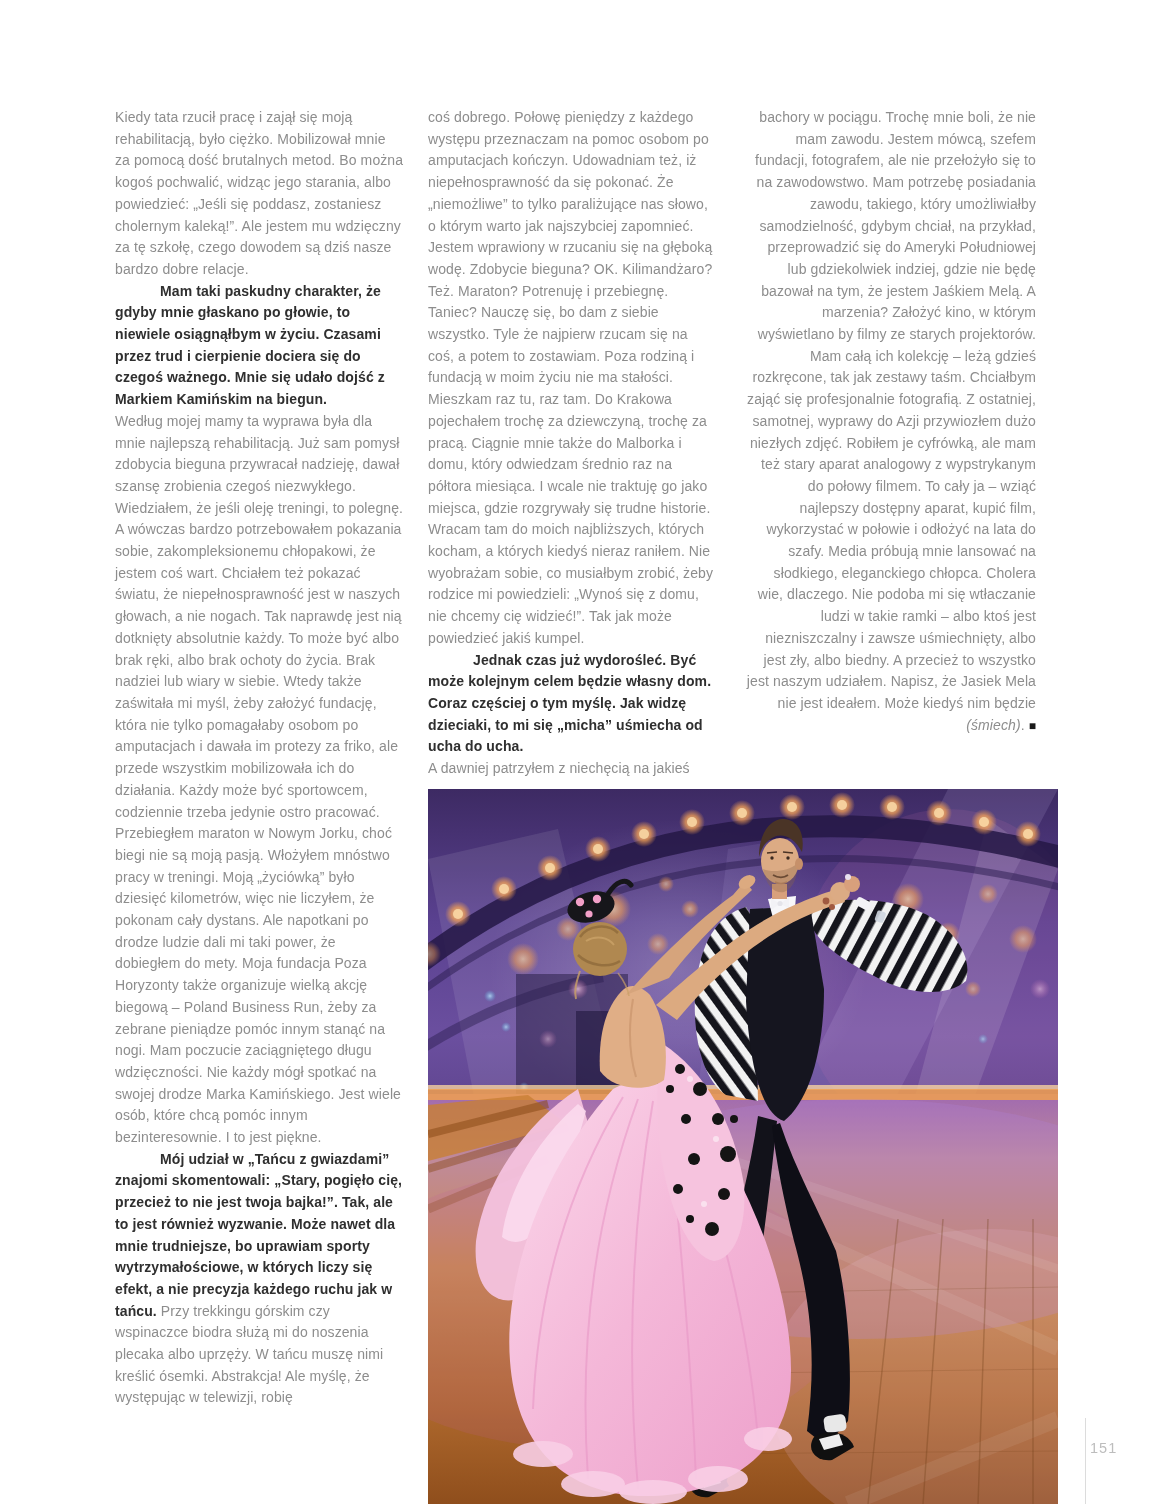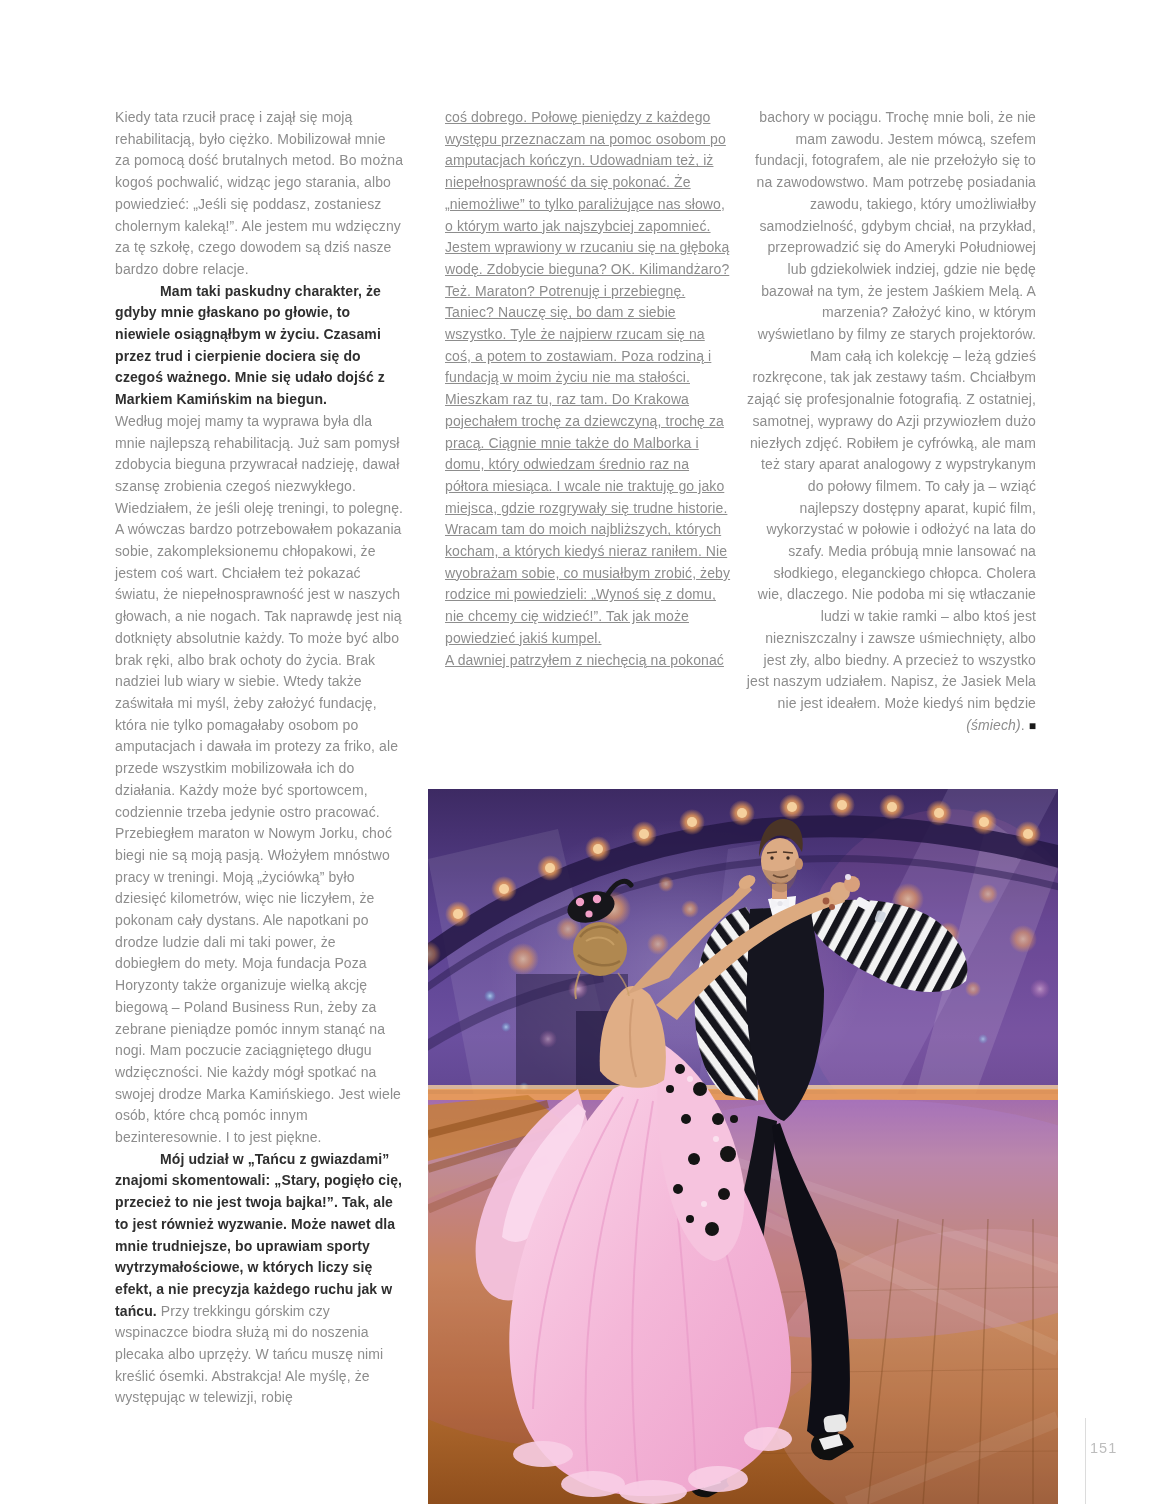--- a/index.html
+++ b/index.html
@@ -7,21 +7,21 @@
     position:relative; width:1148px; height:1504px;
     background:#ffffff; overflow:hidden;
     font-family:"Liberation Sans","DejaVu Sans",sans-serif;
   }
   .col {
     position:absolute; top:107px; width:289px;
     font-size:14px; line-height:21.7px; color:#8d8d8d;
     text-align:left; letter-spacing:0.1px;
   }
   .col-1 { left:115px; }
-  .col-2 { left:445px;text-decoration:underline; }
+  .col-2 { left:428px; }
   .col-3 { left:745px; width:291px;text-align:right; }
   .block { margin:0; }
   .run.regular { font-weight:400; color:#8d8d8d; }
   .run.bold    { font-weight:700; color:#2f2f2f;margin-left:45px; }
   .run.italic  { font-style:italic; color:#8d8d8d; }
   .run.endmark { font-style:normal; color:#1a1a1a; font-size:12px; }
   .credits {
     position:absolute; left:695px; top:727px; width:341px;
     text-align:right; font-size:9.5px; line-height:13.5px;
     letter-spacing:0.55px; color:#9b9b9b;
@@ -47,21 +47,22 @@
 <div class="page">
 
   <div class="col col-1">
       <p class="block"><span class="run regular">Kiedy tata rzucił pracę i zajął się moją rehabilitacją, było ciężko. Mobilizował mnie za pomocą dość brutalnych metod. Bo można kogoś pochwalić, widząc jego starania, albo powiedzieć: „Jeśli się poddasz, zostaniesz cholernym kaleką!”. Ale jestem mu wdzięczny za tę szkołę, czego dowodem są dziś nasze bardzo dobre relacje.</span></p>
       <p class="block"><span class="run bold">Mam taki paskudny charakter, że gdyby mnie głaskano po głowie, to niewiele osiągnąłbym w życiu. Czasami przez trud i cierpienie dociera się do czegoś ważnego. Mnie się udało dojść z Markiem Kamińskim na biegun.</span></p>
       <p class="block"><span class="run regular">Według mojej mamy ta wyprawa była dla mnie najlepszą rehabilitacją. Już sam pomysł zdobycia bieguna przywracał nadzieję, dawał szansę zrobienia czegoś niezwykłego. Wiedziałem, że jeśli oleję treningi, to polegnę. A wówczas bardzo potrzebowałem pokazania sobie, zakompleksionemu chłopakowi, że jestem coś wart. Chciałem też pokazać światu, że niepełnosprawność jest w naszych głowach, a nie nogach. Tak naprawdę jest nią dotknięty absolutnie każdy. To może być albo brak ręki, albo brak ochoty do życia. Brak nadziei lub wiary w siebie. Wtedy także zaświtała mi myśl, żeby założyć fundację, która nie tylko pomagałaby osobom po amputacjach i dawała im protezy za friko, ale przede wszystkim mobilizowała ich do działania. Każdy może być sportowcem, codziennie trzeba jedynie ostro pracować. Przebiegłem maraton w Nowym Jorku, choć biegi nie są moją pasją. Włożyłem mnóstwo pracy w treningi. Moją „życiówką” było dziesięć kilometrów, więc nie liczyłem, że pokonam cały dystans. Ale napotkani po drodze ludzie dali mi taki power, że dobiegłem do mety. Moja fundacja Poza Horyzonty także organizuje wielką akcję biegową – Poland Business Run, żeby za zebrane pieniądze pomóc innym stanąć na nogi. Mam poczucie zaciągniętego długu wdzięczności. Nie każdy mógł spotkać na swojej drodze Marka Kamińskiego. Jest wiele osób, które chcą pomóc innym bezinteresownie. I to jest piękne.</span></p>
       <p class="block"><span class="run bold">Mój udział w „Tańcu z gwiazdami” znajomi skomentowali: „Stary, pogięło cię, przecież to nie jest twoja bajka!”. Tak, ale to jest również wyzwanie. Może nawet dla mnie trudniejsze, bo uprawiam sporty wytrzymałościowe, w których liczy się efekt, a nie precyzja każdego ruchu jak w tańcu. </span><span class="run regular">Przy trekkingu górskim czy wspinaczce biodra służą mi do noszenia plecaka albo uprzęży. W tańcu muszę nimi kreślić ósemki. Abstrakcja! Ale myślę, że występując w telewizji, robię</span></p>
     </div>
   <div class="col col-2">
       <p class="block"><span class="run regular">coś dobrego. Połowę pieniędzy z każdego występu przeznaczam na pomoc osobom po amputacjach kończyn. Udowadniam też, iż niepełnosprawność da się pokonać. Że „niemożliwe” to tylko paraliżujące nas słowo, o którym warto jak najszybciej zapomnieć. Jestem wprawiony w rzucaniu się na głęboką wodę. Zdobycie bieguna? OK. Kilimandżaro? Też. Maraton? Potrenuję i przebiegnę. Taniec? Nauczę się, bo dam z siebie wszystko. Tyle że najpierw rzucam się na coś, a potem to zostawiam. Poza rodziną i fundacją w moim życiu nie ma stałości. Mieszkam raz tu, raz tam. Do Krakowa pojechałem trochę za dziewczyną, trochę za pracą. Ciągnie mnie także do Malborka i domu, który odwiedzam średnio raz na półtora miesiąca. I wcale nie traktuję go jako miejsca, gdzie rozgrywały się trudne historie. Wracam tam do moich najbliższych, których kocham, a których kiedyś nieraz raniłem. Nie wyobrażam sobie, co musiałbym zrobić, żeby rodzice mi powiedzieli: „Wynoś się z domu, nie chcemy cię widzieć!”. Tak jak może powiedzieć jakiś kumpel.</span></p>
-      <p class="block"><span class="run regular">A dawniej patrzyłem z niechęcią na pokonać</span></p>
+      <p class="block"><span class="run bold">Jednak czas już wydorośleć. Być może kolejnym celem będzie własny dom. Coraz częściej o tym myślę. Jak widzę dzieciaki, to mi się „micha” uśmiecha od ucha do ucha.</span></p>
+      <p class="block"><span class="run regular">A dawniej patrzyłem z niechęcią na jakieś</span></p>
     </div>
   <div class="col col-3">
       <p class="block"><span class="run regular">bachory w pociągu. Trochę mnie boli, że nie mam zawodu. Jestem mówcą, szefem fundacji, fotografem, ale nie przełożyło się to na zawodowstwo. Mam potrzebę posiadania zawodu, takiego, który umożliwiałby samodzielność, gdybym chciał, na przykład, przeprowadzić się do Ameryki Południowej lub gdziekolwiek indziej, gdzie nie będę bazował na tym, że jestem Jaśkiem Melą. A marzenia? Założyć kino, w którym wyświetlano by filmy ze starych projektorów. Mam całą ich kolekcję – leżą gdzieś rozkręcone, tak jak zestawy taśm. Chciałbym zająć się profesjonalnie fotografią. Z ostatniej, samotnej, wyprawy do Azji przywiozłem dużo niezłych zdjęć. Robiłem je cyfrówką, ale mam też stary aparat analogowy z wypstrykanym do połowy filmem. To cały ja – wziąć najlepszy dostępny aparat, kupić film, wykorzystać w połowie i odłożyć na lata do szafy. Media próbują mnie lansować na słodkiego, eleganckiego chłopca. Cholera wie, dlaczego. Nie podoba mi się wtłaczanie ludzi w takie ramki – albo ktoś jest niezniszczalny i zawsze uśmiechnięty, albo jest zły, albo biedny. A przecież to wszystko jest naszym udziałem. Napisz, że Jasiek Mela nie jest ideałem. Może kiedyś nim będzie </span><span class="run italic">(śmiech)</span><span class="run regular">. </span><span class="run endmark">■</span></p>
     </div>
 
 
   <div class="photo" role="img" aria-label="Para taneczna na parkiecie: kobieta w różowej sukni balowej z czarnymi groszkami i mężczyzna w marynarce w czarno-białe pasy, fioletowe światła sceny">
     <svg viewBox="0 0 630 715" preserveAspectRatio="none">
       <defs>
         <linearGradient id="bg" x1="0" y1="0" x2="0" y2="1">

